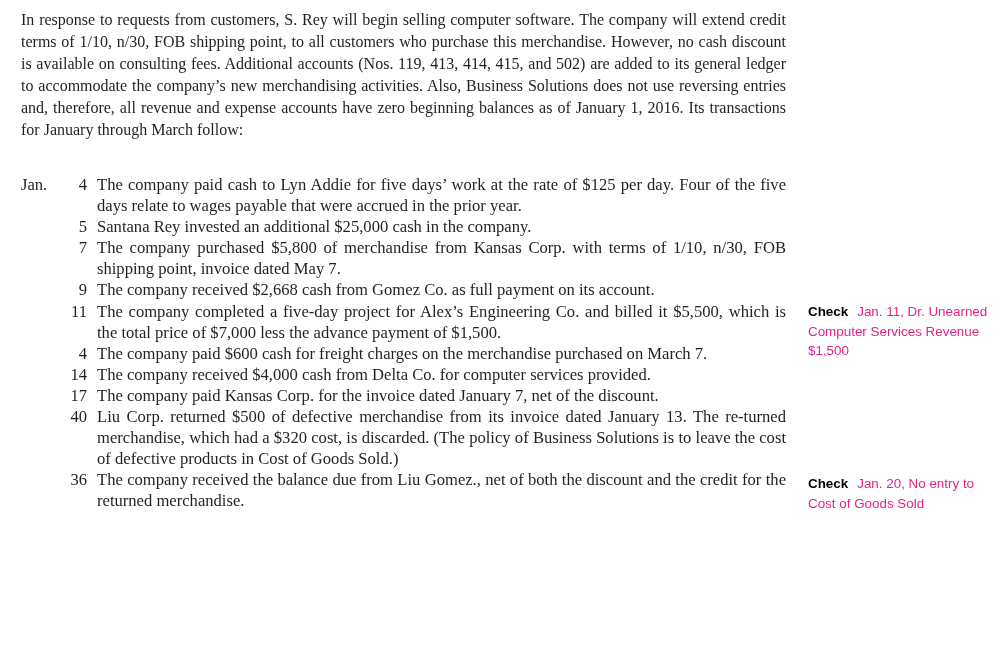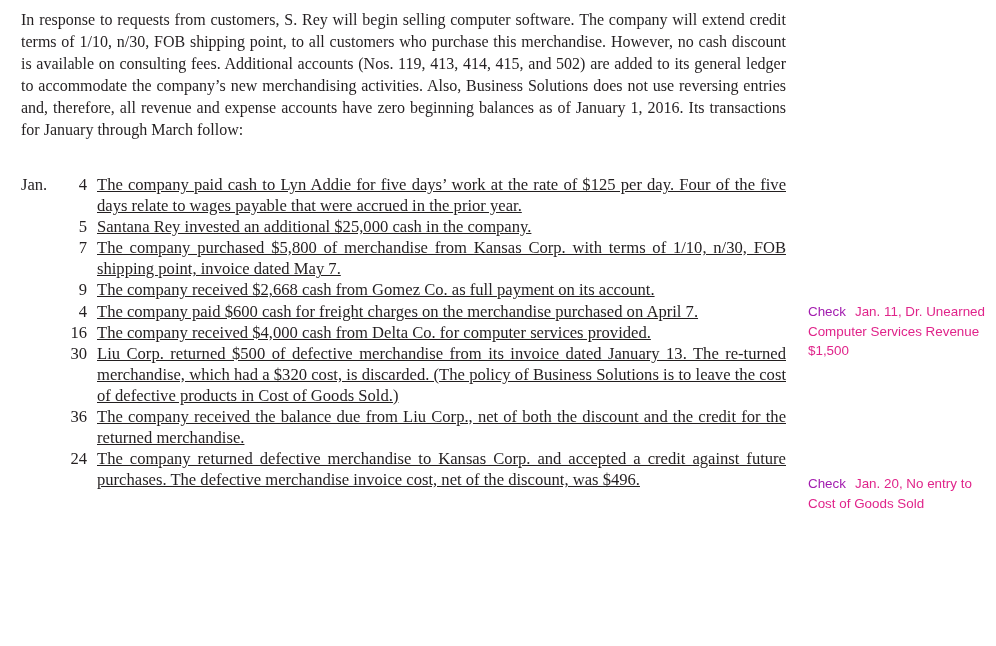--- a/index.html
+++ b/index.html
@@ -25,21 +25,20 @@
       text-align: justify;
       margin: 0;
     }
     .transactions {
       position: absolute;
       left: 21px;
       top: 174px;
       width: 765px;
       font-size: 16.6px;
       line-height: 21.1px;
-      text-decoration: underline;
     }
     .txn {
       position: relative;
       padding-left: 76px;
       text-align: justify;
     }
     .txn .month {
       position: absolute;
       left: 0;
       top: 0;
@@ -58,22 +57,22 @@
     .note {
       position: absolute;
       left: 808px;
       font-family: "Liberation Sans", "DejaVu Sans", sans-serif;
       font-size: 13.4px;
       line-height: 19.5px;
       color: #e0248a;
       width: 185px;
     }
     .note .check {
-      font-weight: normal;
-      color: #a21caf;
+      font-weight: bold;
+      color: #000000;
       margin-right: 9px;
     }
     .note1 { top: 302px; }
     .note2 { top: 474px; }
   </style>
 </head>
 <body>
 
 <p class="intro">In response to requests from customers, S. Rey will begin selling computer software. The company will extend credit terms of 1/10, n/30, FOB shipping point, to all customers who purchase this merchandise. However, no cash discount is available on consulting fees. Additional accounts (Nos. 119, 413, 414, 415, and 502) are added to its general ledger to accommodate the company’s new merchandising activities. Also, Business Solutions does not use reversing entries and, therefore, all revenue and expense accounts have zero beginning balances as of January 1, 2016. Its transactions for January through March follow:</p>
 
@@ -89,38 +88,42 @@
   </div>
   <div class="txn">
     <span class="day">7</span>
     <span class="desc">The company purchased $5,800 of merchandise from Kansas Corp. with terms of 1/10, n/30, FOB shipping point, invoice dated May 7.</span>
   </div>
   <div class="txn">
     <span class="day">9</span>
     <span class="desc">The company received $2,668 cash from Gomez Co. as full payment on its account.</span>
   </div>
   <div class="txn">
-    <span class="day">4</span>
-    <span class="desc">The company paid $600 cash for freight charges on the merchandise purchased on April 7.</span>
+    <span class="day">11</span>
+    <span class="desc">The company completed a five-day project for Alex’s Engineering Co. and billed it $5,500, which is the total price of $7,000 less the advance payment of $1,500.</span>
   </div>
   <div class="txn">
-    <span class="day">16</span>
+    <span class="day">4</span>
+    <span class="desc">The company paid $600 cash for freight charges on the merchandise purchased on March 7.</span>
+  </div>
+  <div class="txn">
+    <span class="day">14</span>
     <span class="desc">The company received $4,000 cash from Delta Co. for computer services provided.</span>
   </div>
   <div class="txn">
-    <span class="day">30</span>
+    <span class="day">17</span>
+    <span class="desc">The company paid Kansas Corp. for the invoice dated January 7, net of the discount.</span>
+  </div>
+  <div class="txn">
+    <span class="day">40</span>
     <span class="desc">Liu Corp. returned $500 of defective merchandise from its invoice dated January 13. The re-turned merchandise, which had a $320 cost, is discarded. (The policy of Business Solutions is to leave the cost of defective products in Cost of Goods Sold.)</span>
   </div>
   <div class="txn">
     <span class="day">36</span>
-    <span class="desc">The company received the balance due from Liu Corp., net of both the discount and the credit for the returned merchandise.</span>
-  </div>
-  <div class="txn">
-    <span class="day">24</span>
-    <span class="desc">The company returned defective merchandise to Kansas Corp. and accepted a credit against future purchases. The defective merchandise invoice cost, net of the discount, was $496.</span>
+    <span class="desc">The company received the balance due from Liu Gomez., net of both the discount and the credit for the returned merchandise.</span>
   </div>
 </div>
 
 <div class="note note1">
   <span class="check">Check</span><span>Jan. 11, Dr. Unearned Computer Services Revenue $1,500</span>
 </div>
 
 <div class="note note2">
   <span class="check">Check</span><span>Jan. 20, No entry to Cost of Goods Sold</span>
 </div>

